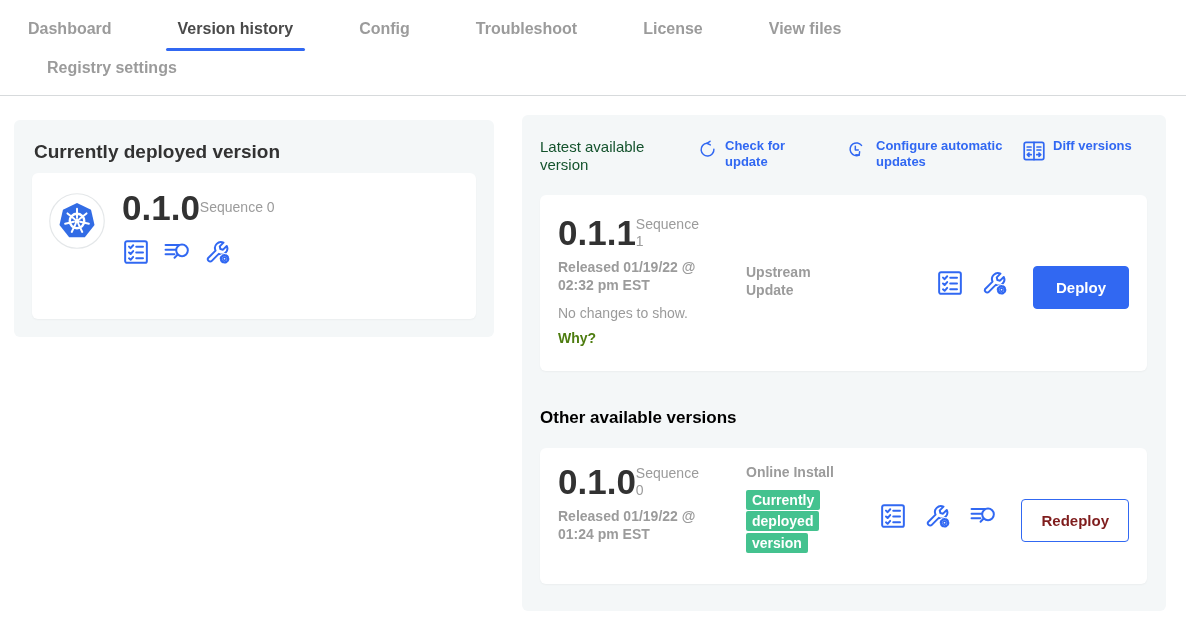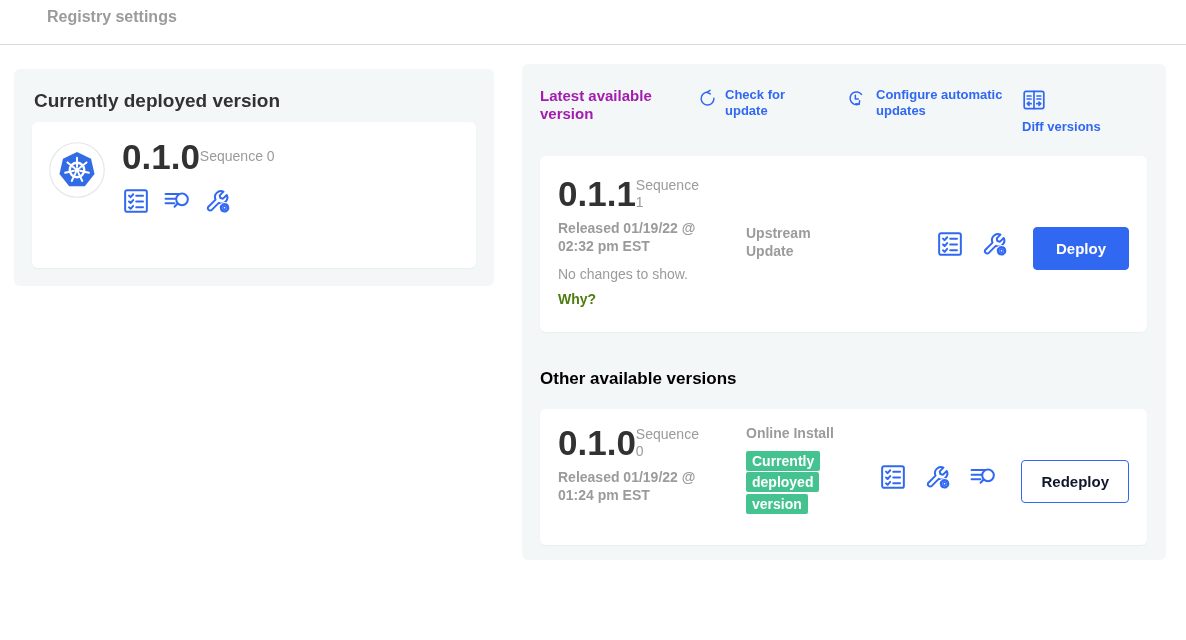--- a/index.html
+++ b/index.html
@@ -32,29 +32,29 @@
   .seq { font-size:14px; color:#9b9b9b; line-height:1.2; }
   .seq.narrow { width:72px; }
   .deployed-ts { margin-top:12px; font-size:14px; font-weight:500; color:#c3c7ca; }
   .icon-row { display:flex; align-items:center; gap:13px; margin-top:13px; }
   .act-icon { width:28px; height:28px; display:inline-block; cursor:pointer; }
   .act-icon svg { width:100%; height:100%; }
 
   
   .right-panel { left:522px; top:19px; width:644px; height:496px; padding:23px 19px 19px 18px; }
   .rp-header { display:flex; align-items:flex-start; }
-  .rp-title { width:152px; flex:none; font-size:15px; font-weight:700; color:#a21caf; line-height:1.2; }
+  .rp-title { width:152px; flex:none; font-size:15px; font-weight:400; color:#14532d; line-height:1.2; }
   .hdr-link { display:flex; align-items:flex-start; gap:7px; cursor:pointer; }
   .hdr-link .lnk-icon { width:21px; height:21px; flex:none; margin-top:1px; }
   .hdr-link .lnk-label { font-size:13px; font-weight:700; color:#3168f2; line-height:1.25; }
   .lnk-check { margin-left:5px; }
   .lnk-check .lnk-label { width:78px; }
   .lnk-conf { margin-left:42px;gap:10px; }
   .lnk-conf .lnk-label { width:128px; }
-  .lnk-diff { margin-left:18px;flex-direction:column; }
+  .lnk-diff { margin-left:18px; }
   .lnk-diff .lnk-icon { width:24px; height:24px; }
 
   .version-card { background:#fff; border-radius:6px; padding:16px 18px;
         box-shadow:0 1px 2px rgba(0,0,0,0.04); display:flex; }
   .card-latest { margin-top:21px; height:176px; }
   .card-other { margin-top:20px; height:136px; }
   .vc-col1 { width:188px; flex:none; }
   .released { margin-top:9px; font-size:14px; font-weight:700; color:#9b9b9b;
         width:168px; line-height:1.25; }
   .no-changes { margin-top:11px; font-size:14px; color:#9b9b9b; }
@@ -63,21 +63,21 @@
   .source { font-size:14px; font-weight:700; color:#9b9b9b; line-height:1.25; }
   .src-offset { margin-top:53px; }
   .badge-wrap { margin-top:8px; width:80px; }
   .badge { display:inline; background:#44c28f; color:#fff; font-size:14px; font-weight:700;
         line-height:1.55; padding:2px 6px; border-radius:2px;
         -webkit-box-decoration-break:clone; box-decoration-break:clone; }
   .vc-actions { margin-left:auto; align-self:center; display:flex; align-items:center; gap:17px; }
   .btn { font-size:15px; font-weight:700; border-radius:4px; cursor:pointer;
         font-family:inherit;margin-top:8px; }
   .btn-primary { background:#3168f2; color:#fff; border:1px solid #3168f2; padding:12px 22px; margin-left:7px; }
-  .btn-outline { background:#fff; color:#0f172a; border:1px solid #3168f2; padding:12px 19px; margin-left:7px; }
+  .btn-outline { background:#fff; color:#7f1d1d; border:1px solid #3168f2; padding:12px 19px; margin-left:7px; }
   .other-title { margin-top:37px; font-size:17px; font-weight:700; color:#000000; }
 
   svg.blue-ic { stroke:#3168f2; fill:none; stroke-width:1.7; stroke-linecap:round; stroke-linejoin:round; }
 </style>
 </head>
 <body>
 
 <svg width="0" height="0" style="position:absolute">
   <defs>
     <g id="ic-checklist">
@@ -118,20 +118,28 @@
         <line x1="5.2" y1="11" x2="9" y2="11"></line>
       <line x1="15" y1="8" x2="18.8" y2="8"></line>
         <line x1="15" y1="11" x2="18.8" y2="11"></line>
       <path d="M9.2 15.7H5.4 M7 14l-1.7 1.7L7 17.4"></path>
       <path d="M14.8 15.7h3.8 M17 14l1.7 1.7-1.7 1.7"></path>
     </g>
   </defs>
 </svg>
 
 <div class="nav">
+  <div class="nav-row1">
+    <span class="tab">Dashboard</span>
+    <span class="tab active">Version history</span>
+    <span class="tab">Config</span>
+    <span class="tab">Troubleshoot</span>
+    <span class="tab">License</span>
+    <span class="tab">View files</span>
+  </div>
   <div class="nav-row2">
     <span class="tab">Registry settings</span>
   </div>
 </div>
 
 <div class="content">
 
   <div class="panel left-panel">
     <h2>Currently deployed version</h2>
     <div class="deployed-card">

